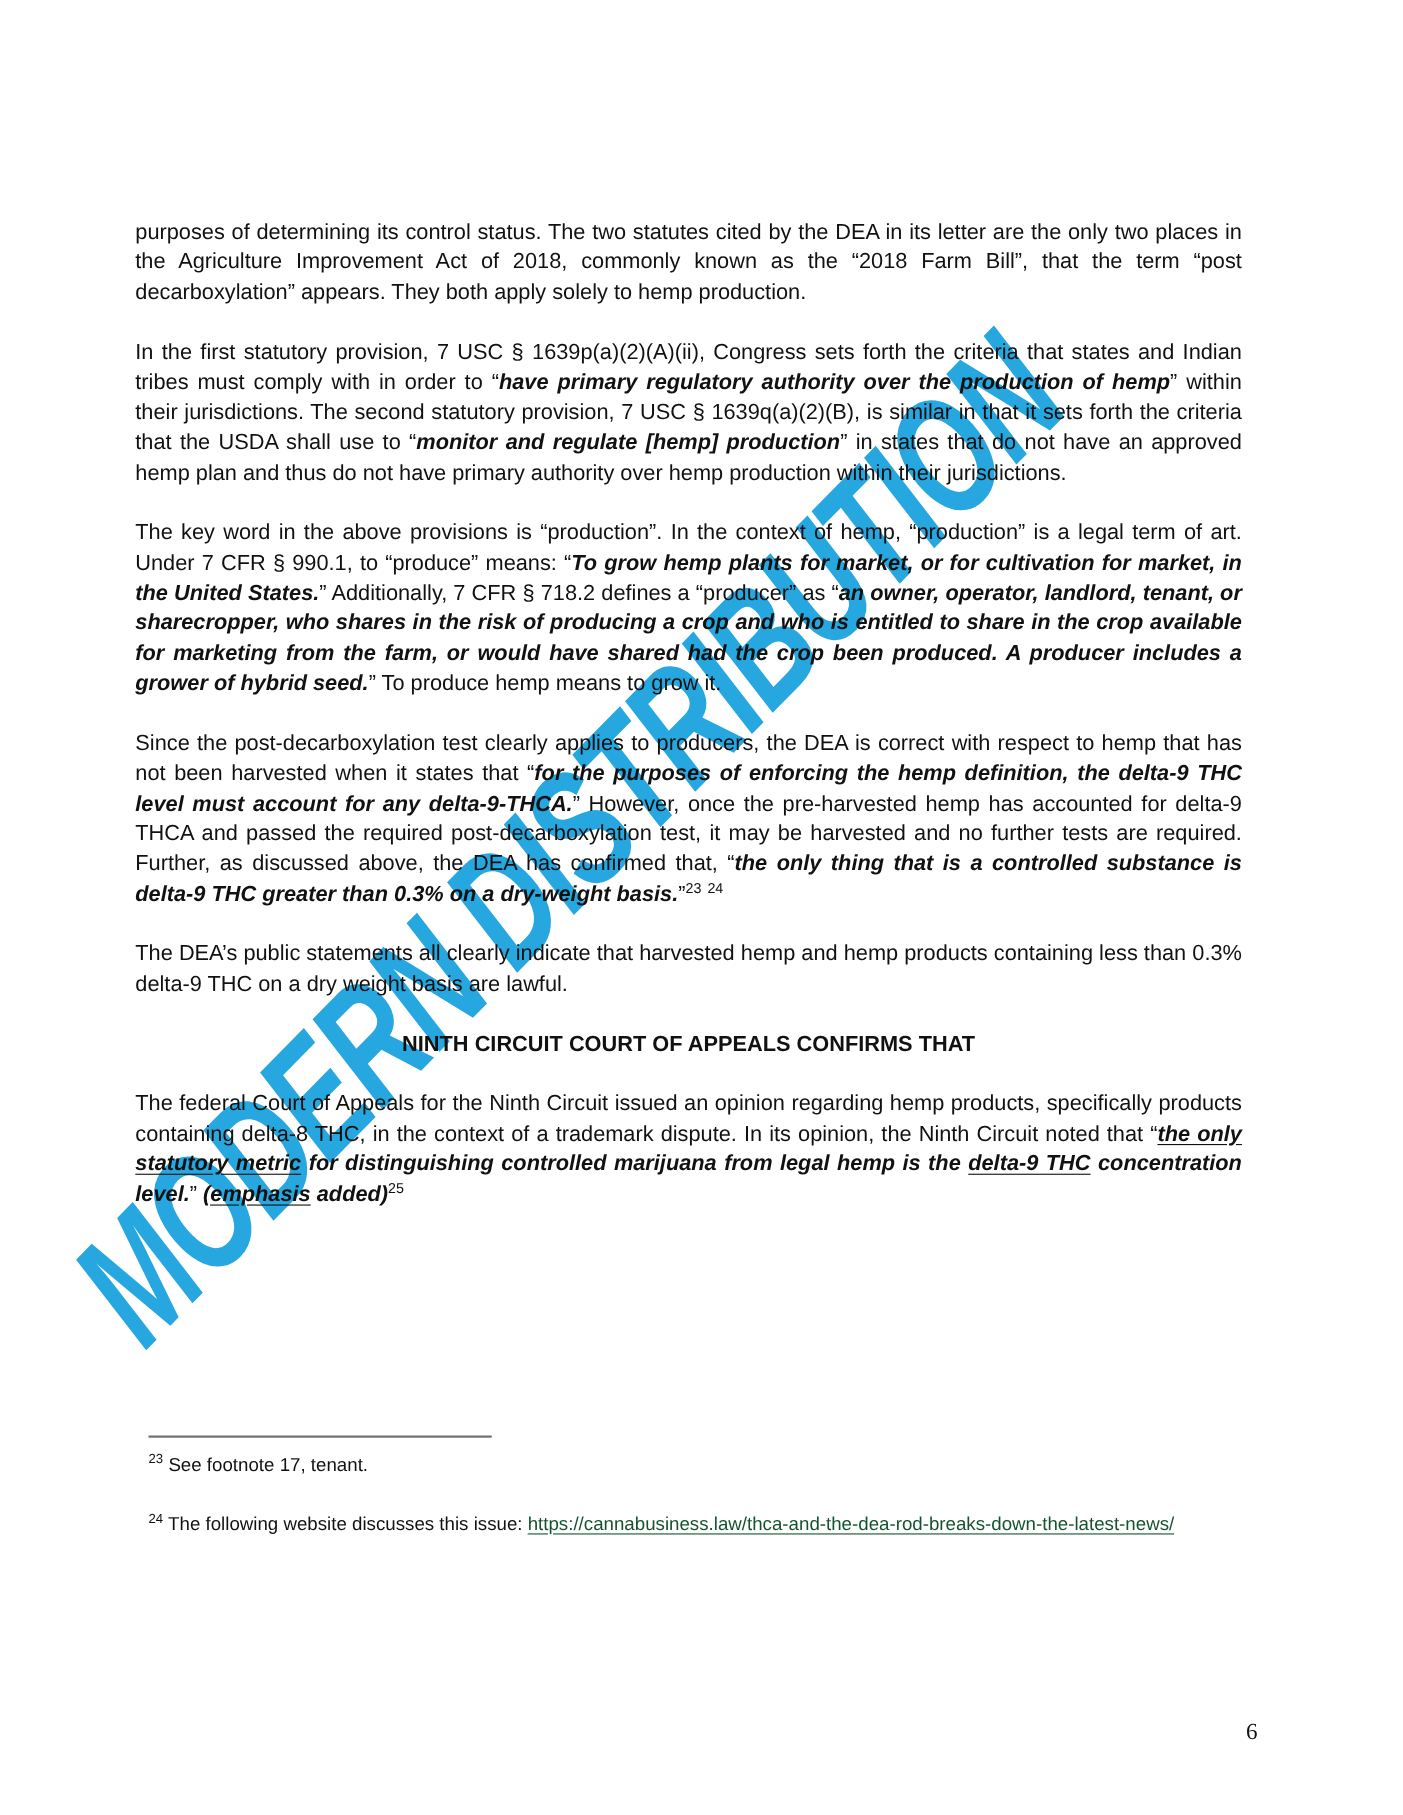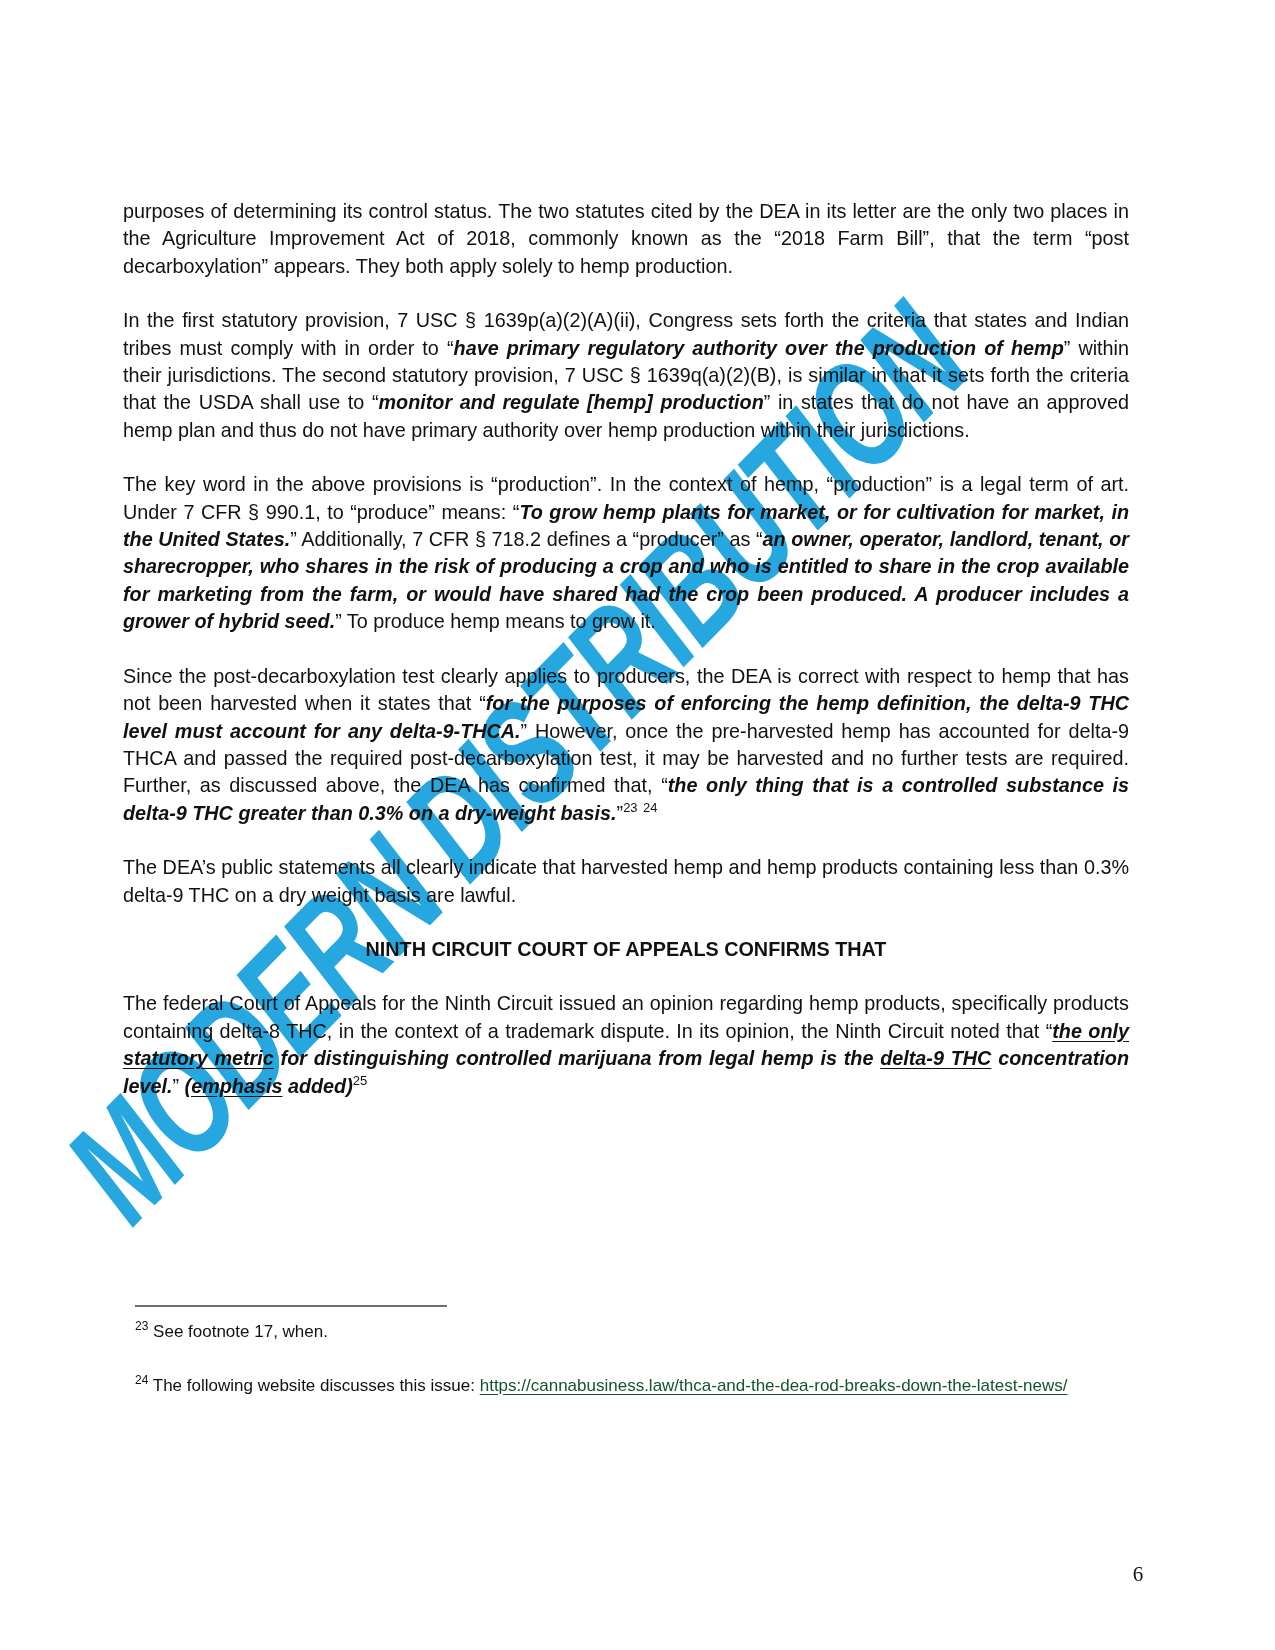--- a/index.html
+++ b/index.html
@@ -99,20 +99,20 @@
       <p class="body"><span>The key word in the above provisions is “production”. In the context of hemp, “production” is a legal term of art. Under 7 CFR § 990.1, to “produce” means: “</span><span class="it">To grow hemp plants for market, or for cultivation for market, in the United States.</span><span>” Additionally, 7 CFR § 718.2 defines a “producer” as “</span><span class="it">an owner, operator, landlord, tenant, or sharecropper, who shares in the risk of producing a crop and who is entitled to share in the crop available for marketing from the farm, or would have shared had the crop been produced. A producer includes a grower of hybrid seed.</span><span>” To produce hemp means to grow it.</span></p>
       <p class="body"><span>Since the post-decarboxylation test clearly applies to producers, the DEA is correct with respect to hemp that has not been harvested when it states that “</span><span class="it">for the purposes of enforcing the hemp definition, the delta-9 THC level must account for any delta-9-THCA.</span><span>” However, once the pre-harvested hemp has accounted for delta-9 THCA and passed the required post-decarboxylation test, it may be harvested and no further tests are required. Further, as discussed above, the DEA has confirmed that, “</span><span class="it">the only thing that is a controlled substance is delta-9 THC greater than 0.3% on a dry-weight basis.</span><span>”</span><sup>23</sup><span> </span><sup>24</sup></p>
       <p class="body"><span>The DEA’s public statements all clearly indicate that harvested hemp and hemp products containing less than 0.3% delta-9 THC on a dry weight basis are lawful.</span></p>
       <p class="heading"><span>NINTH CIRCUIT COURT OF APPEALS CONFIRMS THAT</span></p>
       <p class="body"><span>The federal Court of Appeals for the Ninth Circuit issued an opinion regarding hemp products, specifically products containing delta-8 THC, in the context of a trademark dispute. In its opinion, the Ninth Circuit noted that “</span><span class="it ul">the only statutory metric</span><span class="it"> for distinguishing controlled marijuana from legal hemp is the </span><span class="it ul">delta-9 THC</span><span class="it"> concentration level.</span><span>” </span><span class="it ul">(emphasis</span><span class="it"> added)</span><sup>25</sup></p>
     </main>
 
   <section class="footnotes">
     <hr class="footnote-separator">
     <div>
-        <div class="footnote"><sup>23</sup><span> See footnote 17, when.</span></div>
+        <div class="footnote"><sup>23</sup><span> See footnote 17, tenant.</span></div>
         <div class="footnote"><sup>24</sup><span> The following website discusses this issue: </span><span class="lnk">https://cannabusiness.law/thca-and-the-dea-rod-breaks-down-the-latest-news/</span></div>
       </div>
   </section>
 
   <div class="page-number">6</div>
 
 </div>
 
 </body></html>

